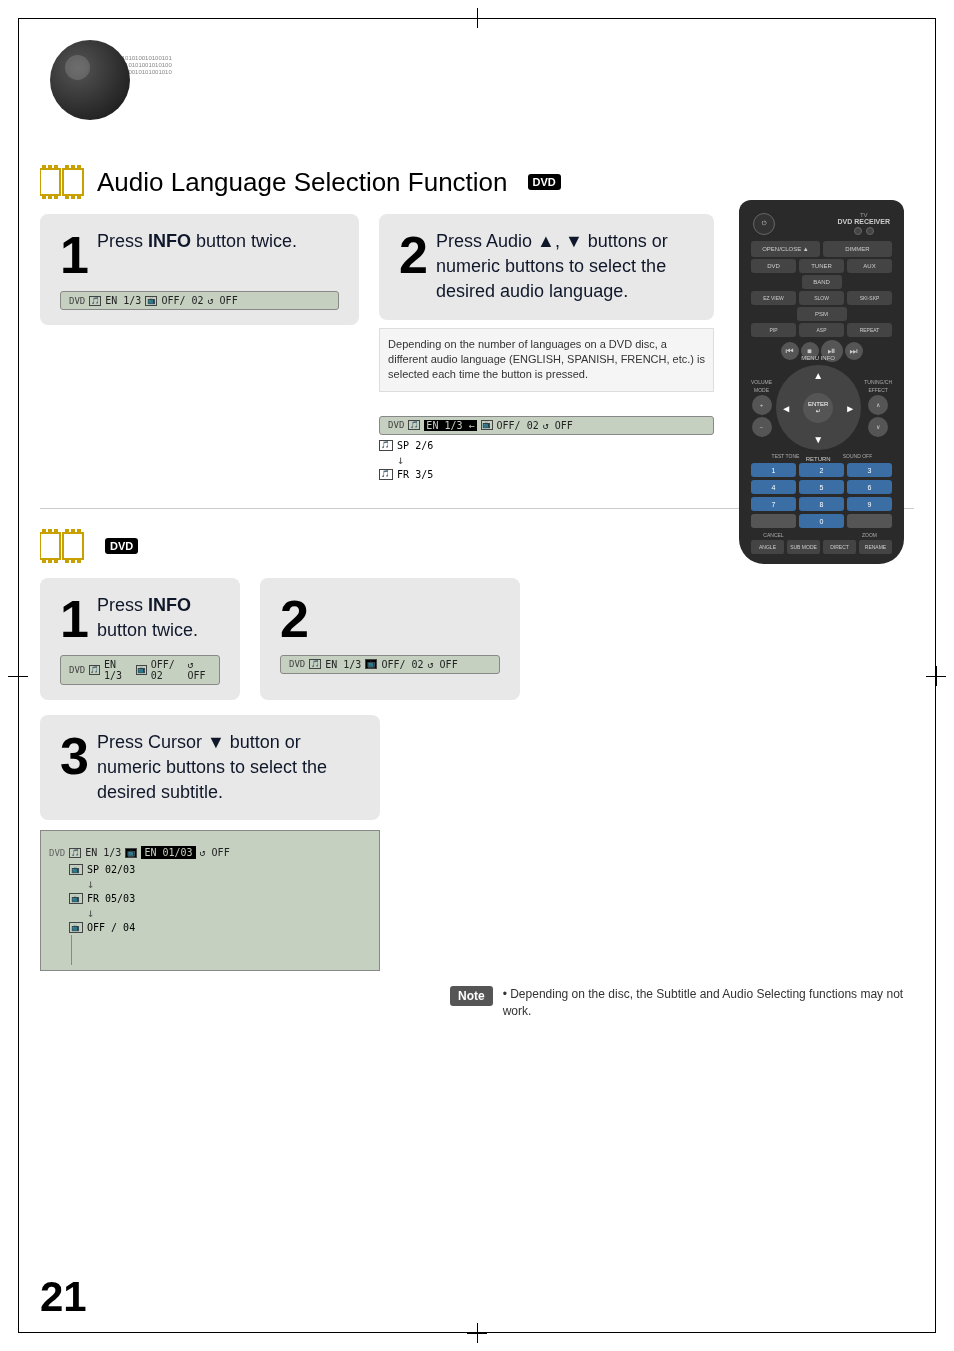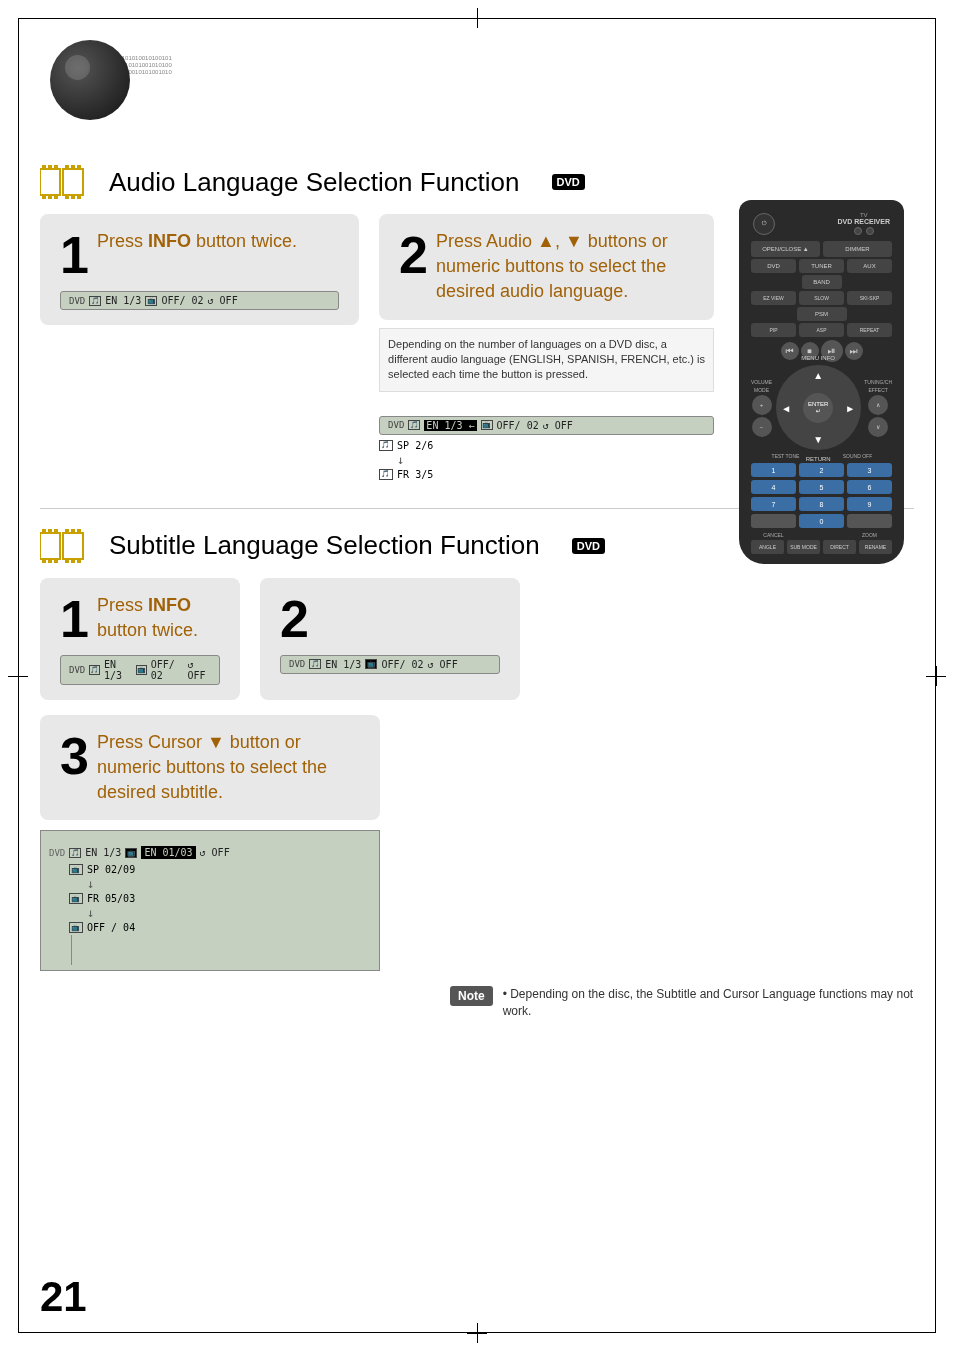--- a/index.html
+++ b/index.html
@@ -77,21 +77,21 @@
       font-weight: bold;
       color: #000;
       letter-spacing: -1px;
       z-index: 1;
     }
 
     
     .section-header {
       display: flex;
       align-items: center;
-      gap: 24px;
+      gap: 12px;
       margin: 10px 40px 15px 40px;
     }
 
     .dvd-badge {
       display: inline-block;
       background: #000;
       color: #fff;
       font-size: 11px;
       font-weight: bold;
       padding: 2px 5px;
@@ -127,21 +127,21 @@
       font-size: 52px;
       font-weight: bold;
       color: #000;
       line-height: 1;
       float: left;
       margin-right: 8px;
     }
 
     .step-text {
       font-size: 18px;
-      color: #a16207;
+      color: #0f172a;
       line-height: 1.4;
       overflow: hidden;
     }
 
     .step-text strong { font-weight: bold; }
 
     
     .lcd-strip {
       background: #c5d0c0;
       border: 1px solid #888;
@@ -571,21 +571,20 @@
     <rect x="8" y="30" width="4" height="4" fill="#c8a000"></rect>
     <rect x="14" y="30" width="4" height="4" fill="#c8a000"></rect>
     <rect x="23" y="4" width="20" height="26" fill="none" stroke="#c8a000" stroke-width="2"></rect>
     <rect x="25" y="0" width="4" height="4" fill="#c8a000"></rect>
     <rect x="31" y="0" width="4" height="4" fill="#c8a000"></rect>
     <rect x="37" y="0" width="4" height="4" fill="#c8a000"></rect>
     <rect x="25" y="30" width="4" height="4" fill="#c8a000"></rect>
     <rect x="31" y="30" width="4" height="4" fill="#c8a000"></rect>
     <rect x="37" y="30" width="4" height="4" fill="#c8a000"></rect>
   </svg>
-  <span class="section-title">Subtitle Language Selection Function</span>
   <span class="dvd-badge">DVD</span>
 </div>
 
 <div class="subtitle-steps">
   <div class="subtitle-row1">
 
     <div class="step-box" style="max-width:200px;">
       <div style="display:flex; align-items:flex-start;">
         <span class="step-number">1</span>
         <div class="step-text">
@@ -638,36 +637,36 @@
       <div class="lcd-icon">🎵</div>
       <span>EN 1/3</span>
       <div class="lcd-icon" style="background:#000;color:#c5d0c0;">📺</div>
       <span style="background:#000;color:#c5d0c0;padding:1px 3px;">EN 01/03</span>
       <span>↺ OFF</span>
     </div>
 
     <div class="lang-list" style="margin-left:20px;">
       <div class="lang-item">
         <div class="lcd-icon" style="width:14px;height:11px;">📺</div>
-        <span>SP 02/09</span>
+        <span>SP 02/03</span>
       </div>
       <div style="color:#555; margin-left:18px; font-size:12px;">↓</div>
       <div class="lang-item">
         <div class="lcd-icon" style="width:14px;height:11px;">📺</div>
         <span>FR 05/03</span>
       </div>
       <div style="color:#555; margin-left:18px; font-size:12px;">↓</div>
       <div class="lang-item">
         <div class="lcd-icon" style="width:14px;height:11px;">📺</div>
         <span>OFF / 04</span>
       </div>
 
       <div style="border-left:1px solid #888;margin-left:2px;height:30px;margin-top:2px;"></div>
     </div>
   </div>
 </div>
 
 <div class="note-box">
   <span class="note-label">Note</span>
-  <span class="note-text">• Depending on the disc, the Subtitle and Cursor Language functions may not work.</span>
+  <span class="note-text">• Depending on the disc, the Subtitle and Audio Selecting functions may not work.</span>
 </div>
 
 <div class="page-number">21</div>
 
 </body></html>

